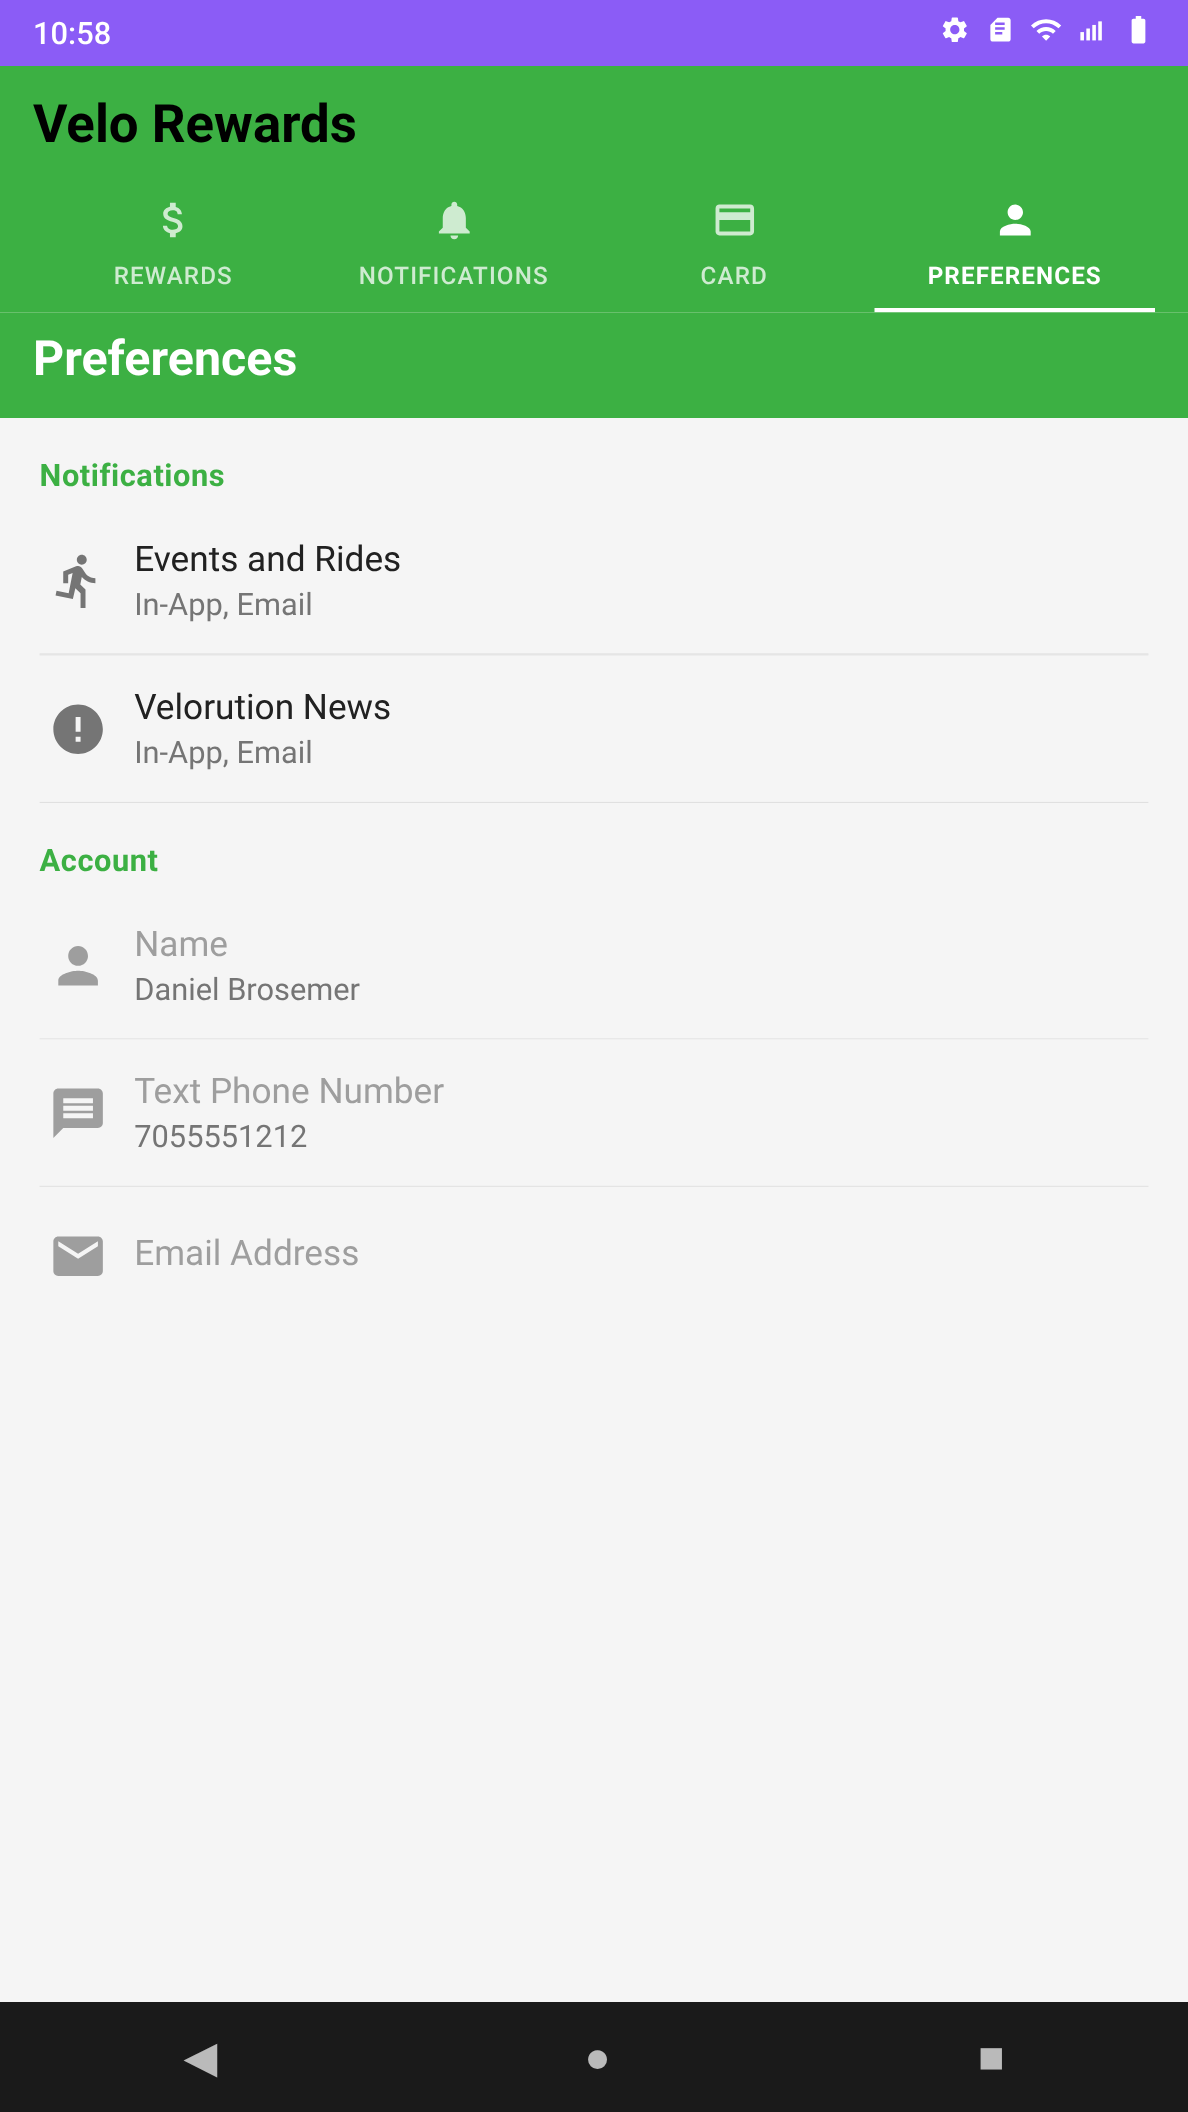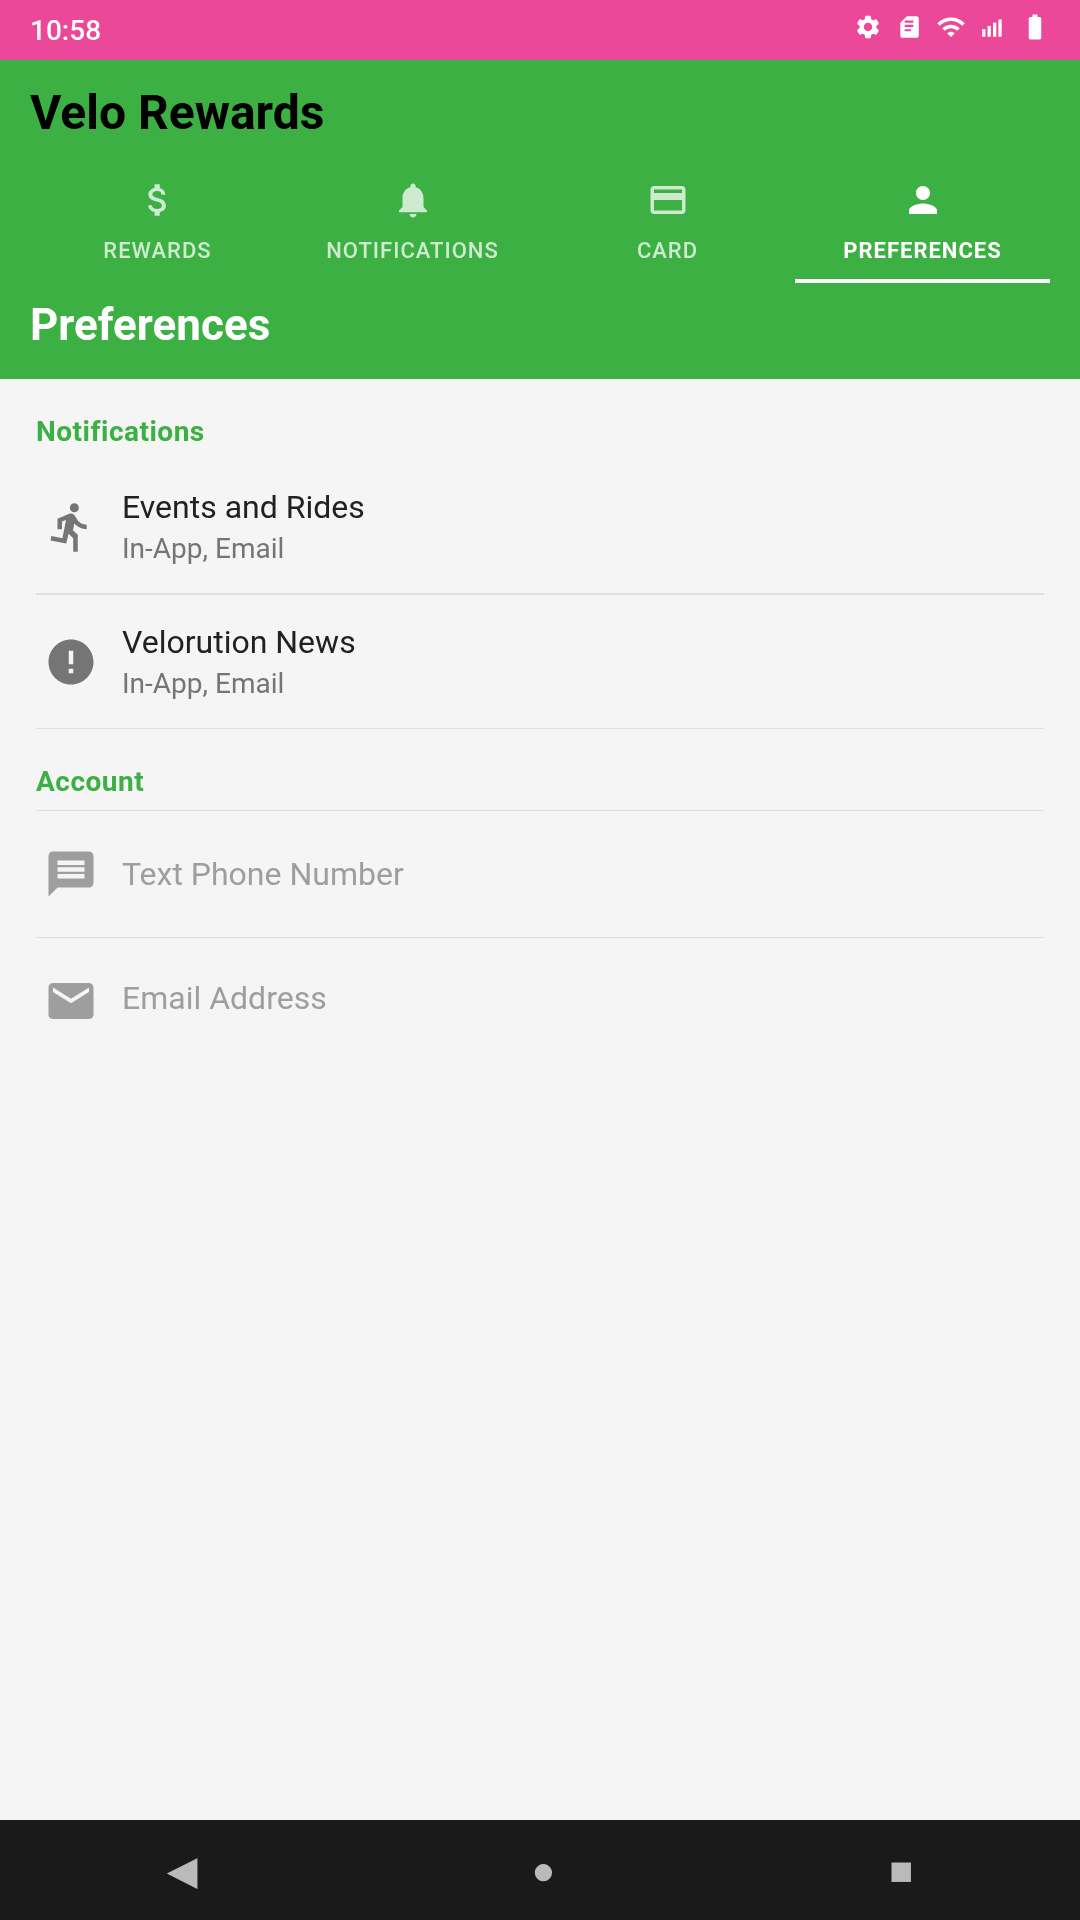--- a/index.html
+++ b/index.html
@@ -10,21 +10,21 @@
       background: #f5f5f5;
       width: 1080px;
       min-height: 1920px;
       overflow-x: hidden;
       display: flex;
       flex-direction: column;
     }
 
     
     .status-bar {
-      background: #ec4899;
+      background: #8b5cf6;
       height: 60px;
       display: flex;
       align-items: center;
       justify-content: space-between;
       padding: 0 30px;
     }
     .status-bar-left {
       color: white;
       font-size: 28px;
       font-weight: 500;
@@ -287,30 +287,42 @@
     </div>
     <div class="list-item-text">
       <span class="list-item-title">Velorution News</span>
       <span class="list-item-subtitle">In-App, Email</span>
     </div>
   </div>
   <div class="divider"></div>
 
   <div class="section-header">Account</div>
 
+  <div class="list-item">
+    <div class="list-item-icon">
+      <svg viewBox="0 0 24 24" fill="#9e9e9e">
+        <path d="M12 12c2.21 0 4-1.79 4-4s-1.79-4-4-4-4 1.79-4 4 1.79 4 4 4zm0 2c-2.67 0-8 1.34-8 4v2h16v-2c0-2.66-5.33-4-8-4z"></path>
+      </svg>
+    </div>
+    <div class="list-item-text">
+      <span class="list-item-title muted">Name</span>
+      <span class="list-item-subtitle">Daniel Brosemer</span>
+    </div>
+  </div>
   <div class="divider"></div>
 
   <div class="list-item">
     <div class="list-item-icon">
       <svg viewBox="0 0 24 24" fill="#9e9e9e">
         <path d="M20 2H4c-1.1 0-2 .9-2 2v18l4-4h14c1.1 0 2-.9 2-2V4c0-1.1-.9-2-2-2zm-2 12H6v-2h12v2zm0-3H6V9h12v2zm0-3H6V6h12v2z"></path>
       </svg>
     </div>
     <div class="list-item-text">
       <span class="list-item-title muted">Text Phone Number</span>
+      <span class="list-item-subtitle">7055551212</span>
     </div>
   </div>
   <div class="divider"></div>
 
   <div class="list-item">
     <div class="list-item-icon">
       <svg viewBox="0 0 24 24" fill="#9e9e9e">
         <path d="M20 4H4c-1.1 0-2 .9-2 2v12c0 1.1.9 2 2 2h16c1.1 0 2-.9 2-2V6c0-1.1-.9-2-2-2zm0 4l-8 5-8-5V6l8 5 8-5v2z"></path>
       </svg>
     </div>

